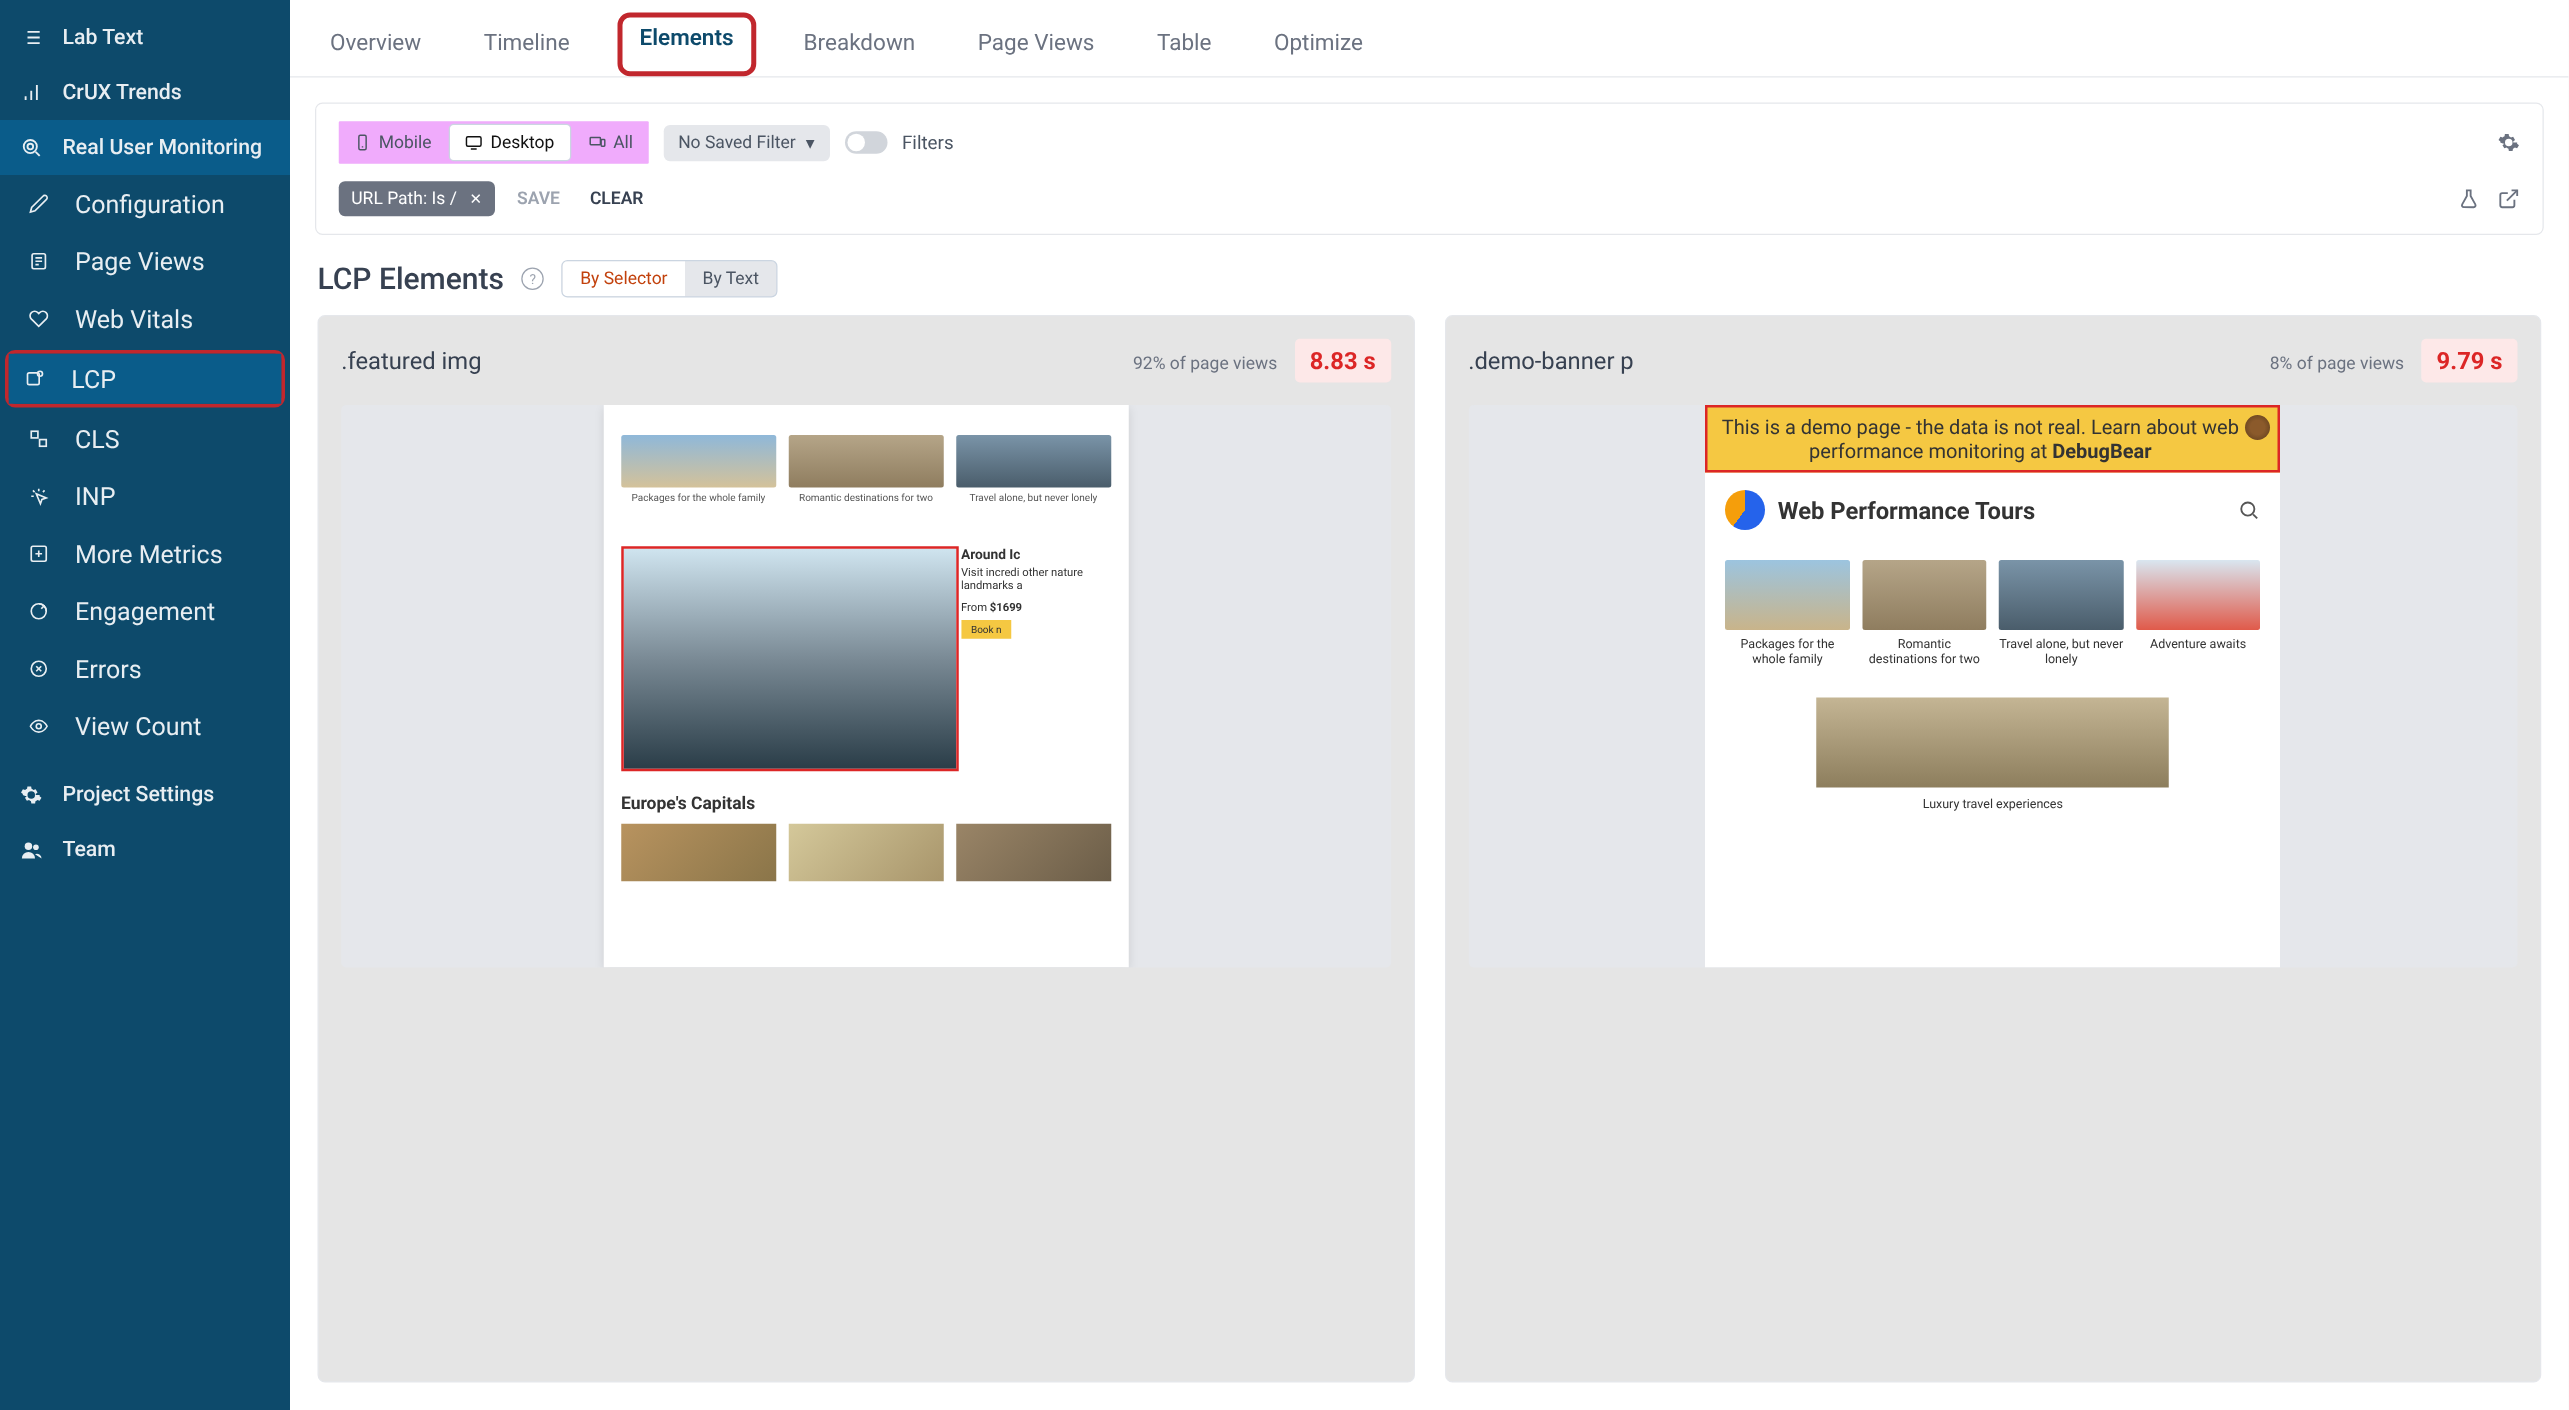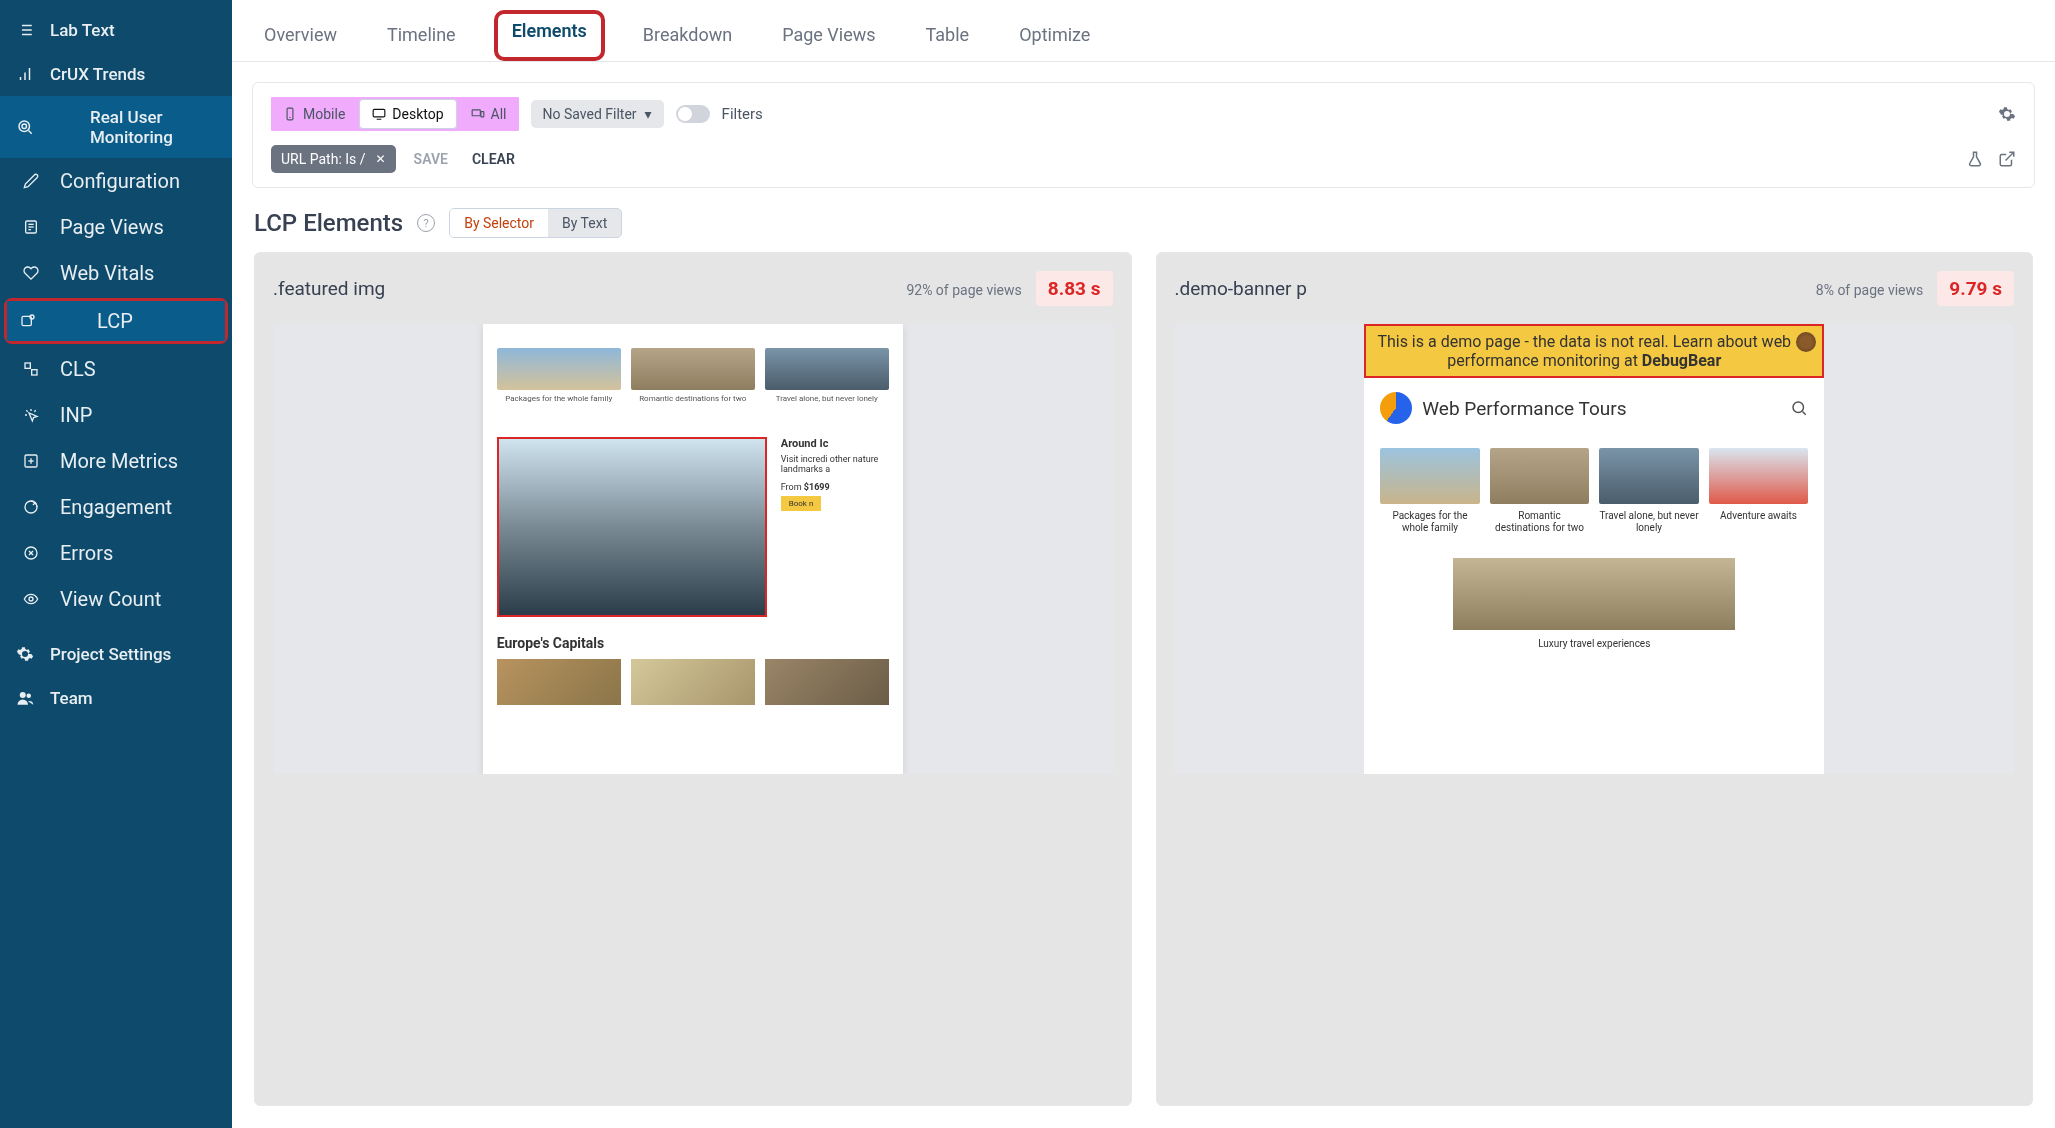--- a/index.html
+++ b/index.html
@@ -3,21 +3,21 @@
 <meta charset="utf-8">
 <style>
 * { box-sizing: border-box; margin: 0; padding: 0; }
 body { font-family: -apple-system, BlinkMacSystemFont, "Segoe UI", Roboto, Arial, sans-serif; background: #f5f6f8; color: #333; }
 .app { display: flex; height: 100vh; }
 
 
 .sidebar { width: 232px; background: #0d4a6b; color: #fff; padding-top: 8px; flex-shrink: 0; }
 .sb-item { display: flex; align-items: center; padding: 11px 14px; font-size: 16px; cursor: pointer; color: #e8eef2; }
 .sb-item.top { font-size: 17px; font-weight: 500; }
-.sb-item.active { background: #0a5c8a; gap: 40px; }
+.sb-item.active { background: #0a5c8a; }
 .sb-item.sub { padding-left: 20px; font-size: 20px; }
 .sb-item .ic { width: 22px; height: 22px; margin-right: 14px; display: inline-flex; align-items: center; justify-content: center; flex-shrink: 0; }
 .sb-item.sub .ic { margin-right: 18px; }
 .sb-hl { border: 3px solid #c1272d; border-radius: 8px; margin: 2px 4px; }
 .sb-hl .sb-item { padding: 8px 10px; }
 
 
 .main { flex: 1; display: flex; flex-direction: column; overflow: hidden; background: #fff; }
 .tabs { display: flex; padding: 16px 20px 0 20px; border-bottom: 1px solid #e5e7eb; gap: 26px; background: #fff; }
 .tab { padding: 8px 12px 16px 12px; font-size: 18px; color: #6b7280; cursor: pointer; position: relative; }
@@ -58,38 +58,38 @@
 .pct { font-size: 14px; color: #6b7280; margin-left: auto; margin-right: 14px; text-align: center; }
 .metric { background: #fde8e8; color: #dc2626; font-weight: 700; font-size: 19px; padding: 6px 12px; border-radius: 4px; }
 .preview { background: #e5e7eb; border-radius: 4px; height: 450px; position: relative; overflow: hidden; display: flex; justify-content: center; }
 
 
 .p1-page { width: 420px; background: #fff; margin-top: 0; height: 100%; box-shadow: 0 2px 8px rgba(0,0,0,.1); overflow: hidden; }
 .p1-thumbs { display: flex; gap: 10px; padding: 24px 14px 4px 14px; }
 .p1-th { flex: 1; text-align: center; }
 .p1-th-img { height: 42px; background: linear-gradient(180deg,#8fb8d9,#d4c29a); border-radius: 2px; }
 .p1-th-cap { font-size: 8px; color: #555; margin-top: 4px; }
-.p1-feat { display: flex; gap: 14px; padding: 30px 14px 14px 14px; }
+.p1-feat { display: flex; gap: 2px; padding: 30px 14px 14px 14px; }
 .p1-feat-img { width: 270px; height: 180px; background: linear-gradient(180deg,#cfe4ef 0%,#7a8a95 50%,#2a3d48 100%); border: 2px solid #dc2626; position: relative; }
 .p1-feat-txt { flex: 1; font-size: 9px; color: #333; overflow: hidden; }
 .p1-feat-txt h4 { font-size: 11px; margin-bottom: 4px; font-weight: 700; }
 .p1-feat-txt .price { margin-top: 8px; font-size: 9px; }
 .p1-feat-txt .book { background: #f5c842; padding: 3px 8px; font-size: 8px; display: inline-block; margin-top: 4px; }
 .p1-sec { padding: 4px 14px; }
 .p1-sec h3 { font-size: 14px; font-weight: 700; }
 .p1-row { display: flex; gap: 10px; margin-top: 8px; }
 .p1-cap { height: 46px; flex: 1; background: linear-gradient(135deg,#b8935f,#8a7549); }
 
 
 .p2-page { width: 460px; background: #fff; height: 100%; position: relative; overflow: hidden; }
 .p2-banner { background: #f5c842; border: 2px solid #dc2626; font-size: 16px; text-align: center; padding: 6px 30px 6px 10px; color: #333; position: relative; }
 .p2-bear { position: absolute; right: 6px; top: 6px; width: 20px; height: 20px; background: radial-gradient(circle,#8b5a2b 40%,#5a3a1b 100%); border-radius: 50%; }
 .p2-head { display: flex; align-items: center; gap: 10px; padding: 14px 16px; }
 .p2-logo { width: 32px; height: 32px; border-radius: 50%; background: conic-gradient(#2563eb 0 60%, #f59e0b 60% 100%); }
-.p2-title { font-size: 19px; font-weight: 400; }
+.p2-title { font-size: 19px; font-weight: 700; }
 .p2-search { margin-left: auto; color: #555; }
 .p2-grid { display: flex; gap: 10px; padding: 10px 16px; }
 .p2-col { flex: 1; text-align: center; }
 .p2-img { height: 56px; background: linear-gradient(180deg,#9cc4df,#c9b48a); border-radius: 2px; }
 .p2-img.alt1 { background: linear-gradient(180deg,#b5a588,#8f7d5f); }
 .p2-img.alt2 { background: linear-gradient(180deg,#7a94a8,#4a5d6b); }
 .p2-img.alt3 { background: linear-gradient(180deg,#d9e6f0,#e05a4a); }
 .p2-cap { font-size: 10px; color: #333; margin-top: 6px; line-height: 1.2; }
 .p2-wide { padding: 14px 16px 4px 16px; text-align: center; }
 .p2-wide-img { height: 72px; width: 66%; margin: 0 auto; background: linear-gradient(180deg,#c4b594,#8d7e5d); }

